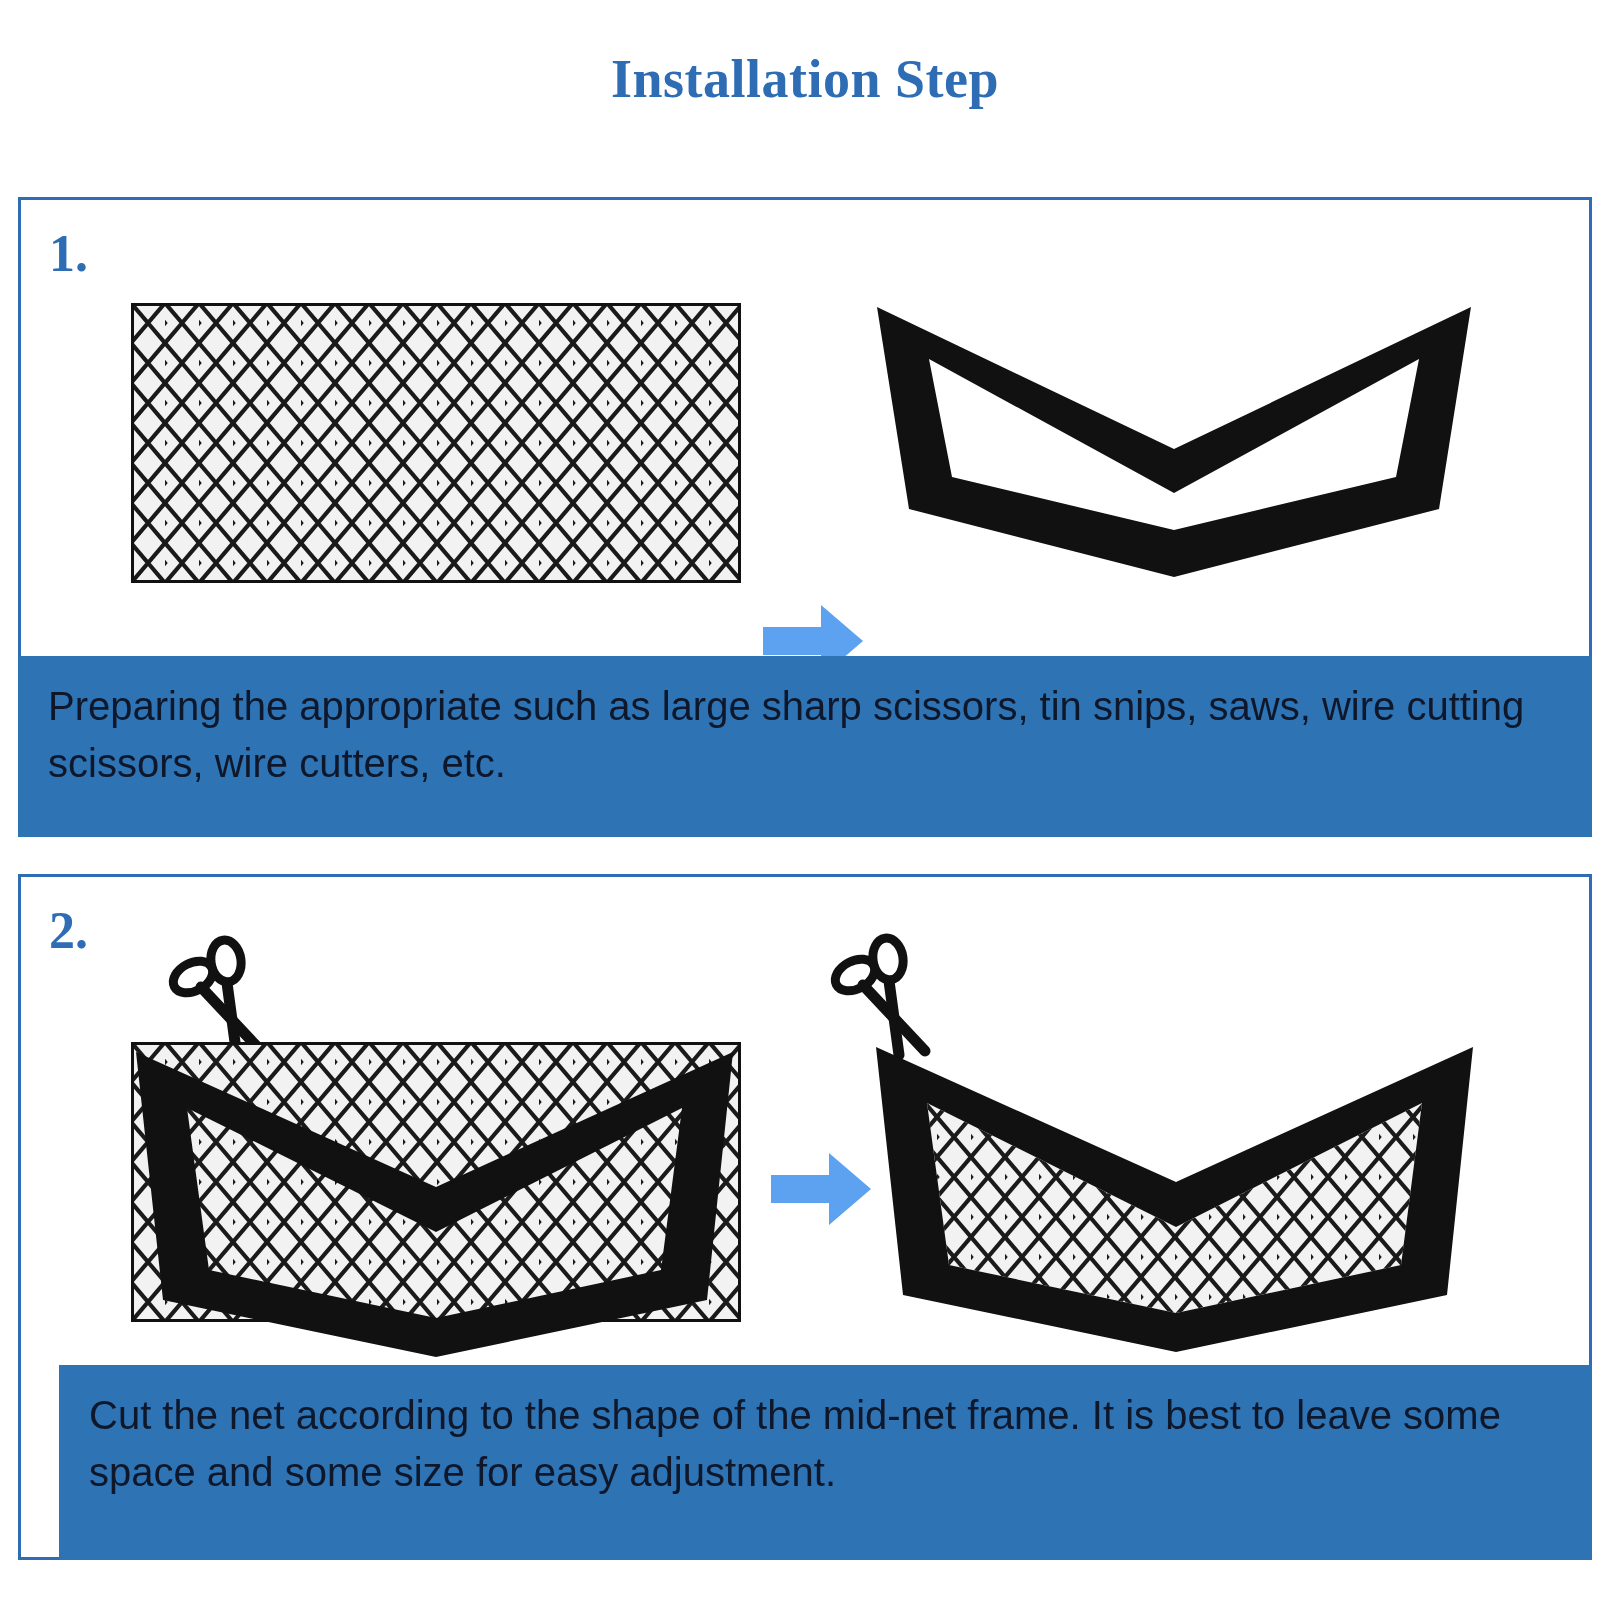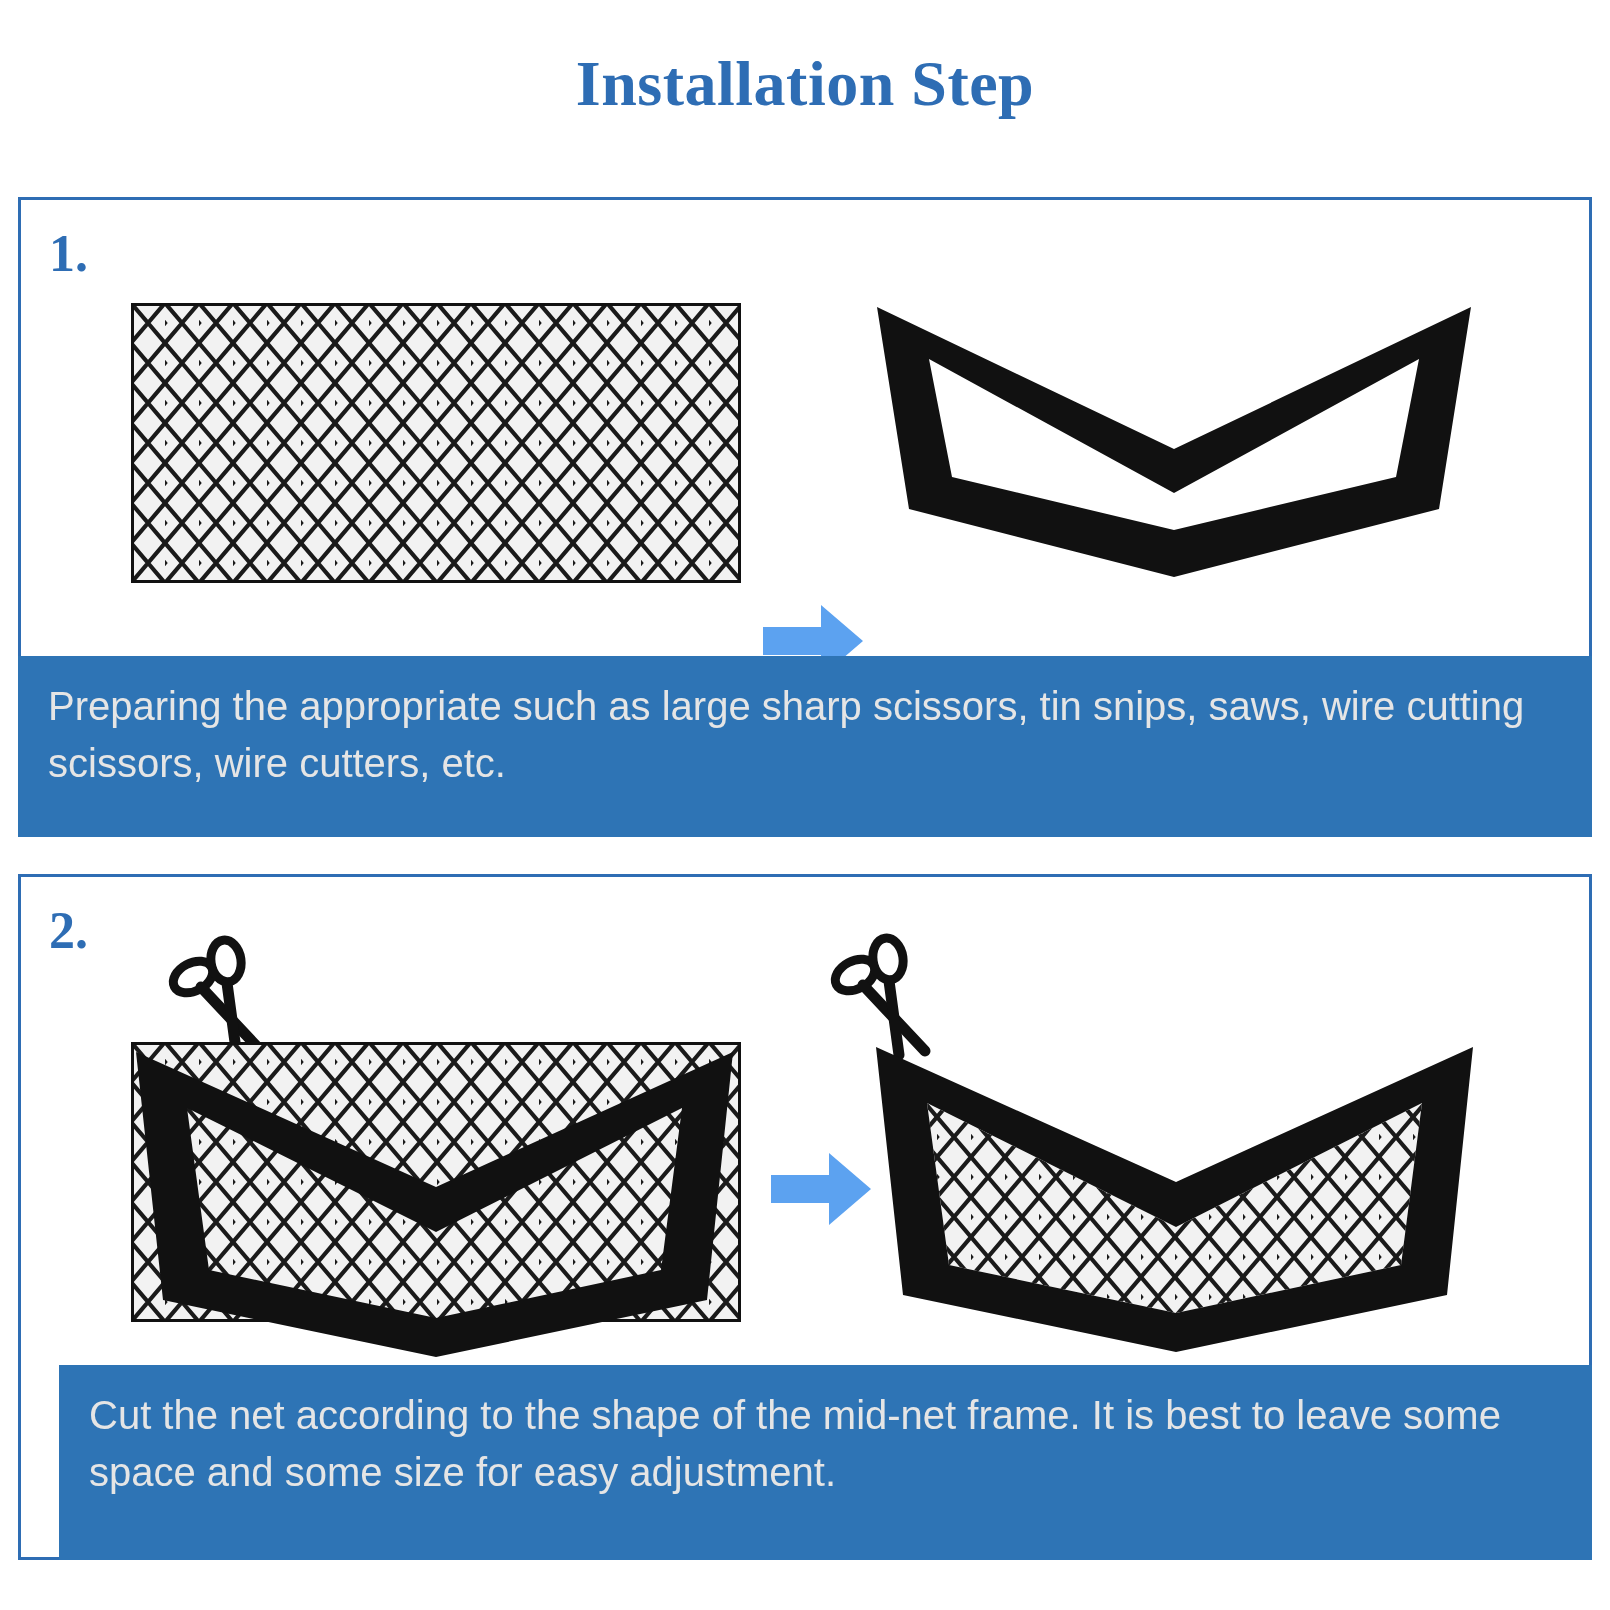--- a/index.html
+++ b/index.html
@@ -24,21 +24,21 @@
 
   
   .title {
     position: absolute;
     top: 52px;
     left: 0;
     width: 1610px;
     text-align: center;
     font-family: "Liberation Serif", "DejaVu Serif", serif;
     font-weight: bold;
-    font-size: 64px;
+    font-size: 54px;
     letter-spacing: 0.5px;
     color: #2e6db4;
     line-height: 1;
   }
 
   
   .step {
     position: absolute;
     left: 18px;
     width: 1574px;
@@ -68,21 +68,21 @@
     left: 28px;
     top: 28px;
   }
 
   .caption {
     position: absolute;
     left: -3px;
     right: -3px;
     bottom: -3px;
     background: #2e74b5;
-    color: #e5e5e5;
+    color: #0f172a;
     font-family: "Liberation Sans", sans-serif;
     font-size: 40px;
     line-height: 1.42;
     padding: 22px 24px 24px 30px;
     box-sizing: border-box;
   }
   #step-1 .caption { height: 181px; }
   #step-2 .caption { height: 195px; margin-left: 41px; }
 
   

